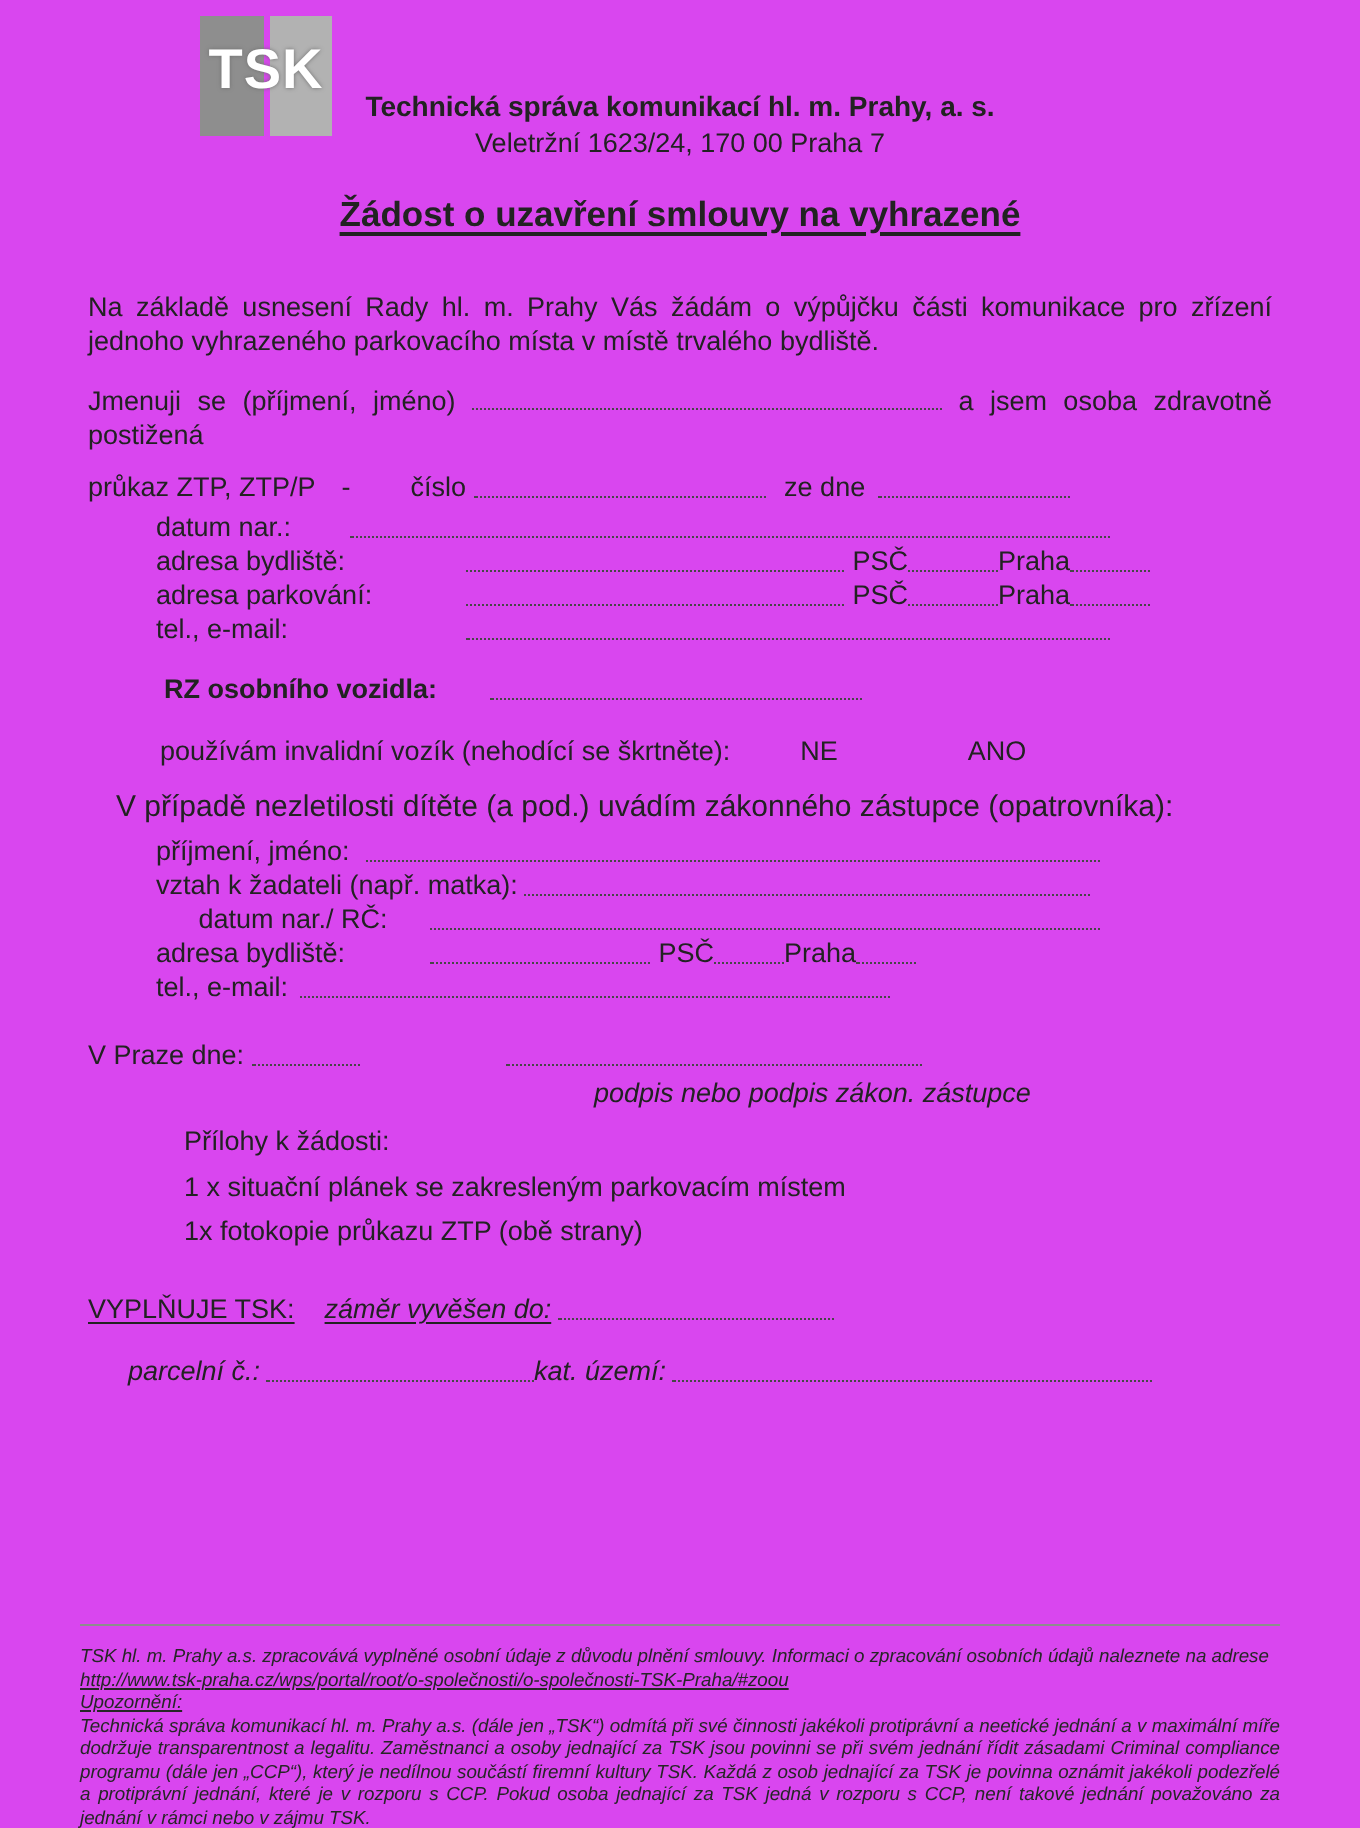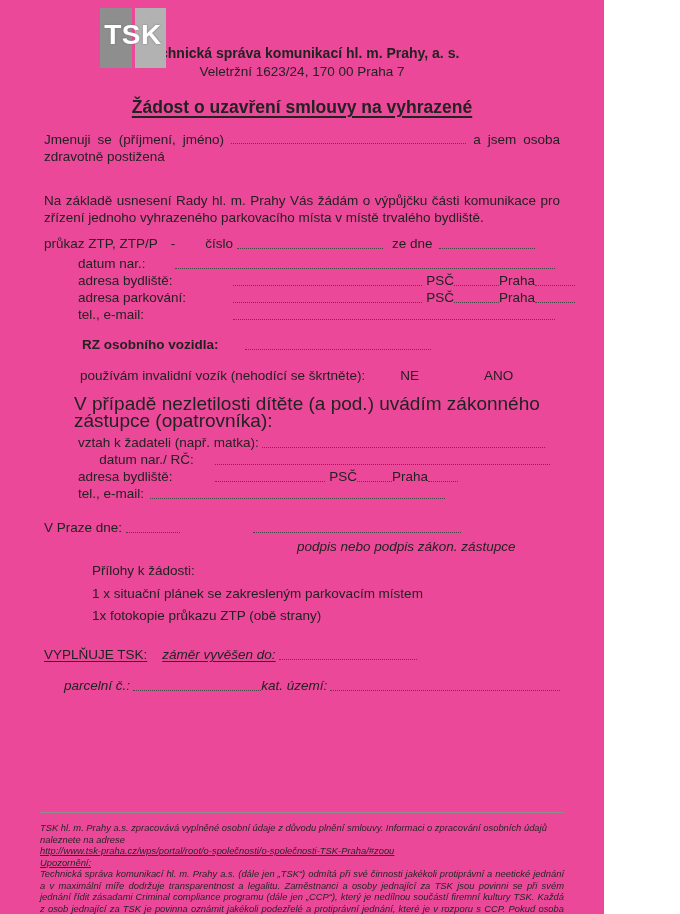--- a/index.html
+++ b/index.html
@@ -1,19 +1,19 @@
 <!DOCTYPE html>
 <html><head>
 <meta charset="utf-8">
 <style>
   html,body{margin:0;padding:0;background:#ffffff;}
   .page{
     position:relative;
-    width:604px;height:914px;
-    background:#ec4899;
+    width:680px;height:914px;
+    background:#d946ef;
     font-family:"Liberation Sans",sans-serif;
     color:#222;
     overflow:hidden;
   }
   .content{padding:0 44px;}
 
   
   .logo{position:absolute;left:100px;top:8px;width:66px;height:60px;display:flex;}
   .logo-l{width:32px;height:60px;background:#8e8e8e;margin-right:3px;}
   .logo-r{width:31px;height:60px;background:#b2b2b2;}
@@ -41,21 +41,21 @@
   .lbl{flex:0 0 auto;}
   .b{font-weight:bold;}
   .i{font-style:italic;}
   .u{text-decoration:underline;text-underline-offset:2px;}
 
   .prukaz{margin-top:9px;}
   .g1{margin-left:34px;margin-top:3px;}
   .g2{margin-left:34px;margin-top:5px;}
   .vozik{margin-left:36px;margin-top:14px;}
   .rz{margin-left:38px;margin-top:13px;}
-  .guardian-h{margin-left:30px;margin-top:11px;font-size:19px;line-height:17px;}
+  .guardian-h{margin-left:14px;margin-top:11px;font-size:15px;line-height:17px;}
   .vpraze{margin-top:17px;}
   .caption{margin-top:3px;padding-left:253px;font-size:13.5px;font-style:italic;}
   .attach{margin-left:48px;}
   .attach-h{margin-top:8px;}
   .attach .row{height:auto;}
   .mt6{margin-top:6px;} .mt5{margin-top:5px;}
   .tskrow{margin-top:22px;}
   .parcel{margin-left:20px;margin-top:14px;}
 
   
@@ -80,27 +80,27 @@
   </div>
 
   <div class="content">
 
     <div class="org">Technická správa komunikací hl. m. Prahy, a. s.</div>
     <div class="addr">Veletržní 1623/24, 170 00 Praha 7</div>
     <div class="title">
       <div><span>Žádost o uzavření smlouvy na vyhrazené</span></div>
     </div>
 
+    <div class="p intro">Na základě usnesení Rady hl. m. Prahy Vás žádám o výpůjčku části komunikace pro zřízení jednoho vyhrazeného parkovacího místa v místě trvalého bydliště.</div>
+
     <div class="p name-p">
       <span>Jmenuji se (příjmení, jméno)</span>
       <span class="idt"></span>
       <span>a jsem osoba zdravotně postižená</span>
     </div>
-
-    <div class="p intro">Na základě usnesení Rady hl. m. Prahy Vás žádám o výpůjčku části komunikace pro zřízení jednoho vyhrazeného parkovacího místa v místě trvalého bydliště.</div>
 
     <div class="row prukaz">
       <span class="lbl">průkaz ZTP, ZTP/P</span>
       <span class="lbl" style="margin-left:13px;">-</span>
       <span class="lbl" style="margin-left:30px;">číslo</span>
       <span class="dt" style="width:146px;margin-left:4px;"></span>
       <span class="lbl" style="margin-left:9px;">ze dne</span>
       <span class="dt" style="width:96px;margin-left:6px;"></span>
     </div>
 
@@ -137,20 +137,24 @@
     </div>
 
     <div class="row vozik">
       <span class="lbl">používám invalidní vozík (nehodící se škrtněte):</span>
       <span class="lbl" style="margin-left:35px;">NE</span>
       <span class="lbl" style="margin-left:65px;">ANO</span>
     </div>
 
     <div class="guardian-h">V případě nezletilosti dítěte (a pod.) uvádím zákonného zástupce (opatrovníka):</div>
     <div class="g2">
+      <div class="row" style="width:472px;">
+        <span class="lbl" style="min-width:105px;">příjmení, jméno:</span>
+        <span class="dt fill"></span>
+      </div>
       <div class="row" style="width:467px;">
         <span class="lbl">vztah k žadateli (např. matka):</span>
         <span class="dt fill" style="margin-left:3px;"></span>
       </div>
       <div class="row" style="width:472px;text-align:center;">
         <span class="lbl" style="min-width:137px;">datum nar./ RČ:</span>
         <span class="dt fill"></span>
       </div>
       <div class="row" style="width:380px;">
         <span class="lbl" style="min-width:137px;">adresa bydliště:</span>

